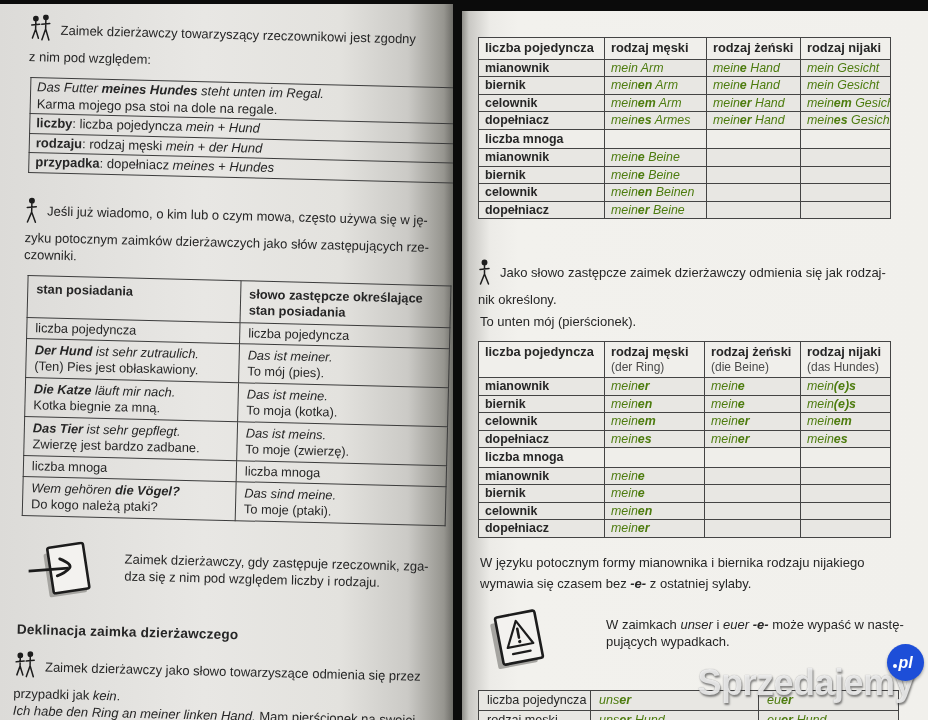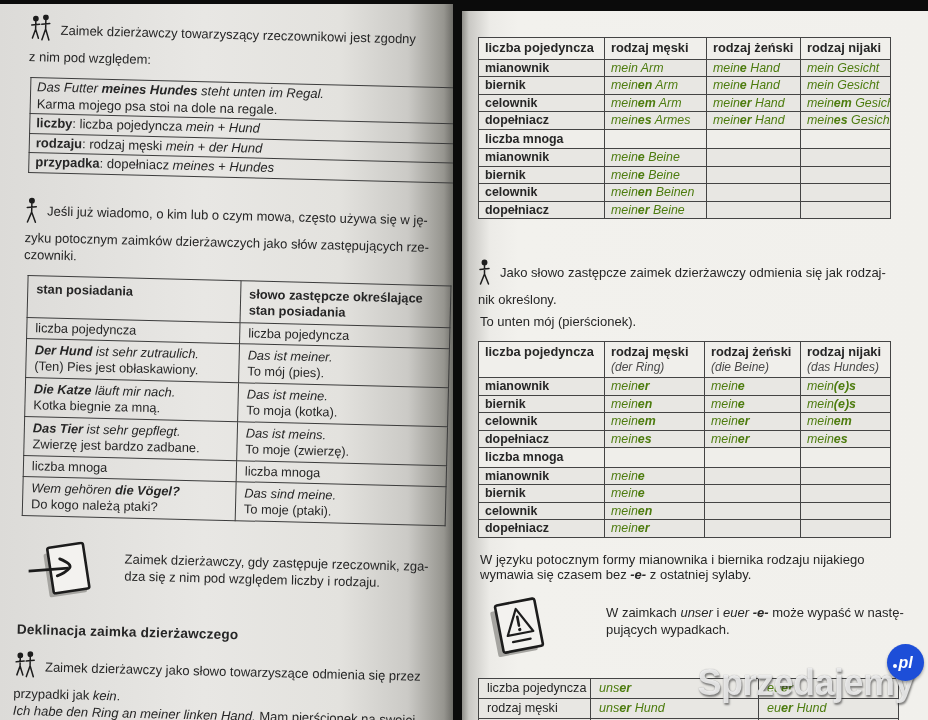--- a/index.html
+++ b/index.html
@@ -34,31 +34,31 @@
   .heading{font-size:13.6px;font-weight:bold;margin:0 0 14px 2px;letter-spacing:.2px;}
 
   
   .rtable{border:1.5px solid #3c3c3c;margin-bottom:0;}
   .rtable td,.rtable th{border:1px solid #444;font-size:12.4px;line-height:14.5px;padding:1px 6px;text-align:left;}
   .rtable thead th{font-weight:bold;font-size:12.8px;padding:3px 6px;background:#f0efeb;}
   .rtable tbody td{background:#e8e7e3;}
   .rtable tr.sub td{background:#efeeea;font-weight:bold;padding:2px 6px;}
   .lbl{font-weight:bold;}
   .frm{font-style:italic;color:#4d7c0f;}
-  .subhead{font-weight:normal;font-style:italic;color:#4a4a4a;font-size:12px;}
+  .subhead{font-weight:normal;color:#4a4a4a;font-size:12px;}
   .t1{width:412px;}
   .t2{width:412px;}
   .t3{width:420px;}
   .t3 td{padding:2px 8px;font-size:12.6px;line-height:15px;}
   .r-para1{margin:40px 0 6px;}
   .exline{font-size:13px;margin:4px 0 12px 2px;display:flex;}
   .exline .de{font-style:italic;width:228px;}
   .r-note{padding-left:8px;margin:14px 0 16px;gap:32px;}
   .r-note .ntxt{max-width:330px;margin-left:26px;}
-  .plainp{font-size:13px;line-height:15px;margin:14px 0 0 2px;}
+  .plainp{font-size:13px;line-height:21px;margin:14px 0 0 2px;}
 
   
   .watermark{position:absolute;right:14px;bottom:16px;z-index:5;}
   .wm-text{font-size:36px;font-weight:bold;letter-spacing:-.5px;color:rgba(253,253,253,.82);
     text-shadow:1px 2px 2px rgba(45,45,45,.55),0 0 1px rgba(90,90,90,.6);}
   .wm-badge{position:absolute;right:-10px;top:-18px;width:37px;height:37px;border-radius:50%;
     background:#1d4ed8;display:flex;align-items:center;justify-content:center;
     box-shadow:0 2px 3px rgba(40,40,40,.4);}
   .wm-badge span{color:#fff;font-weight:bold;font-size:16px;font-style:italic;}
   .wm-dot{position:absolute;left:6px;bottom:13px;width:4px;height:4px;border-radius:50%;background:#fff;}

